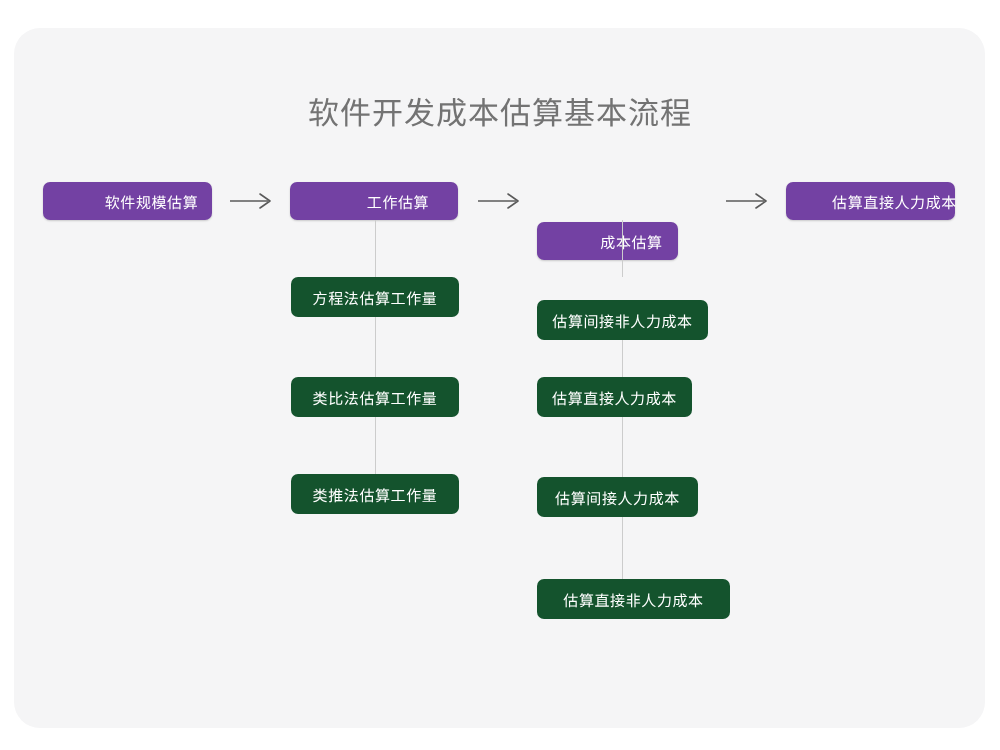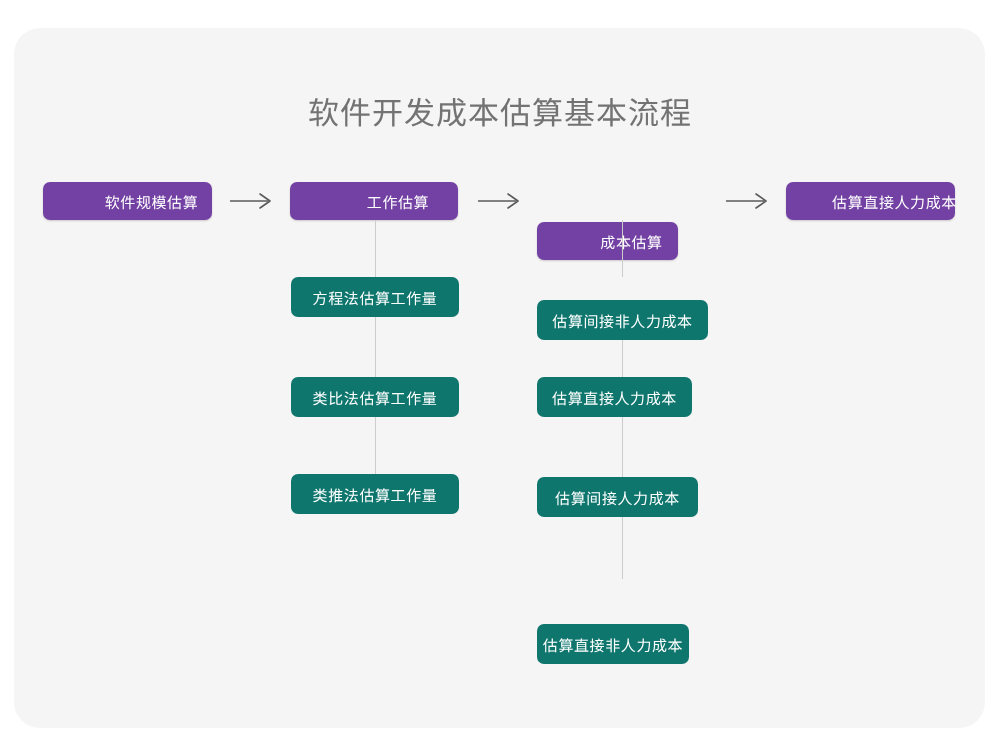--- a/index.html
+++ b/index.html
@@ -55,21 +55,21 @@
     text-align: center;
   }
   .node.primary {
     background: #7341a3;
     color: #ffffff;
     height: 38px;
     box-shadow: 0 1px 2px rgba(0,0,0,0.18);
     padding-left: 48px;
   }
   .node.secondary {
-    background: #0f766e;
+    background: #14532d;
     color: #ffffff;
     height: 40px;
   }
 
   
   .arrow {
     position: absolute;
     height: 22px;
     top: 190px;
   }
@@ -132,13 +132,13 @@
 <div class="node secondary" style="left:291px; top:377px; width:168px;">类比法估算工作量</div>
 
 <div class="node secondary" style="left:291px; top:474px; width:168px;">类推法估算工作量</div>
 
 <div class="node secondary" style="left:537px; top:277px; width:171px;margin-top:23px;">估算间接非人力成本</div>
 
 <div class="node secondary" style="left:537px; top:377px; width:155px;">估算直接人力成本</div>
 
 <div class="node secondary" style="left:537px; top:477px; width:161px;">估算间接人力成本</div>
 
-<div class="node secondary" style="left:537px; top:579px; width:152px;margin-top:45px;">估算直接非人力成本</div>
+<div class="node secondary" style="left:537px; top:579px; width:193px;">估算直接非人力成本</div>
 
 </body></html>

